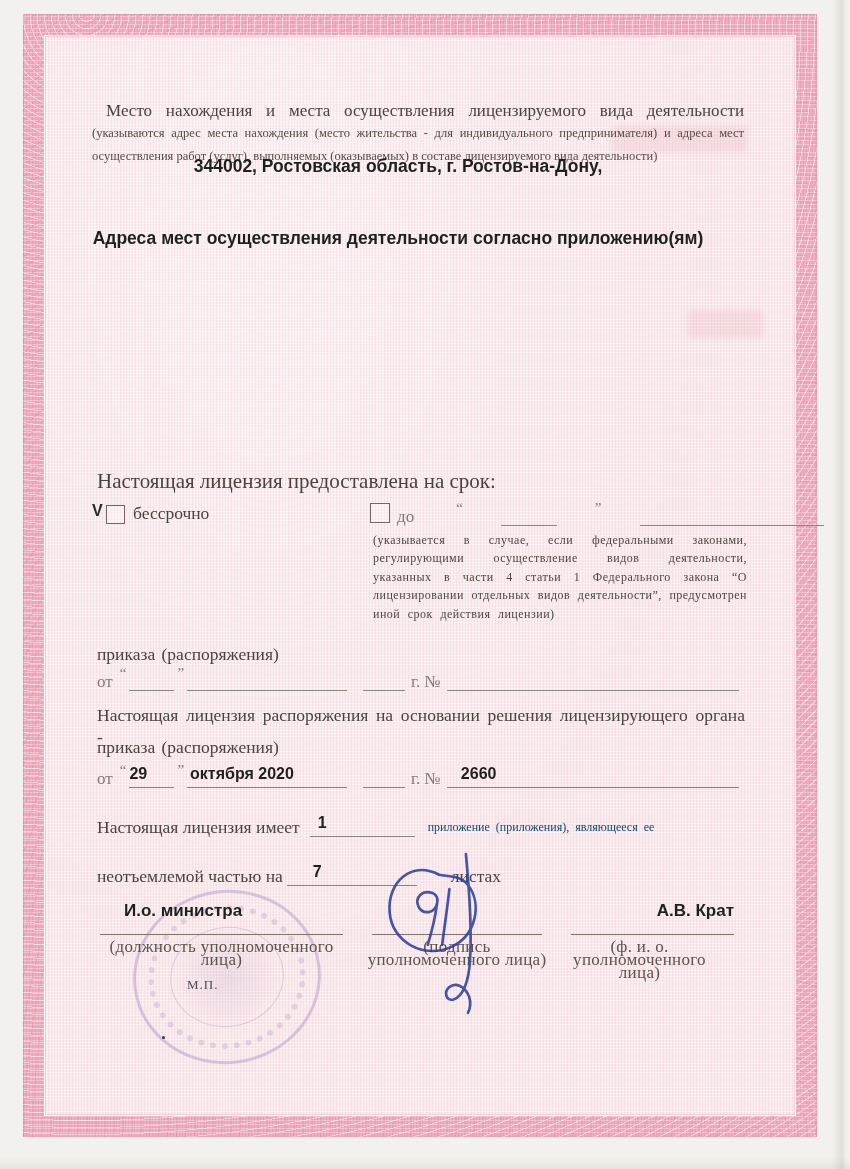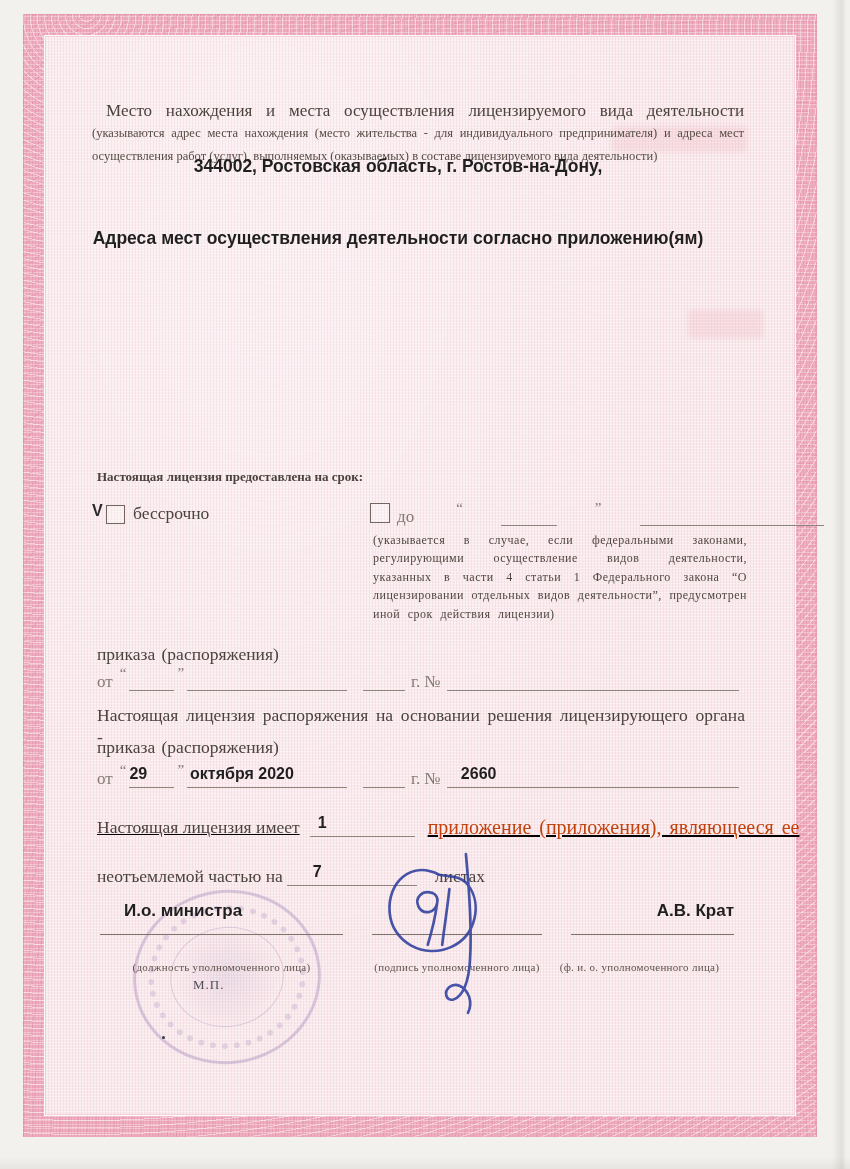--- a/index.html
+++ b/index.html
@@ -52,21 +52,21 @@
   
   .frow{display:flex;align-items:flex-end;z-index:3;position:absolute;height:26px;}
   .ul{border-bottom:1.3px solid #8d847c;position:relative;flex:none;}
   .lbl{font-family:"Liberation Serif",serif;font-size:17px;color:#837b73;margin:0 4px 0 0;white-space:nowrap;line-height:19px;}
   .q{font-family:"Liberation Serif",serif;font-size:15px;color:#837b73;position:relative;top:-9px;margin:0 3px;}
   .val{position:absolute;bottom:4px;font-family:"Liberation Sans",sans-serif;
     font-weight:bold;font-size:16px;color:#1f1f1f;white-space:nowrap;}
   .gap{flex:none;}
   
   .sig-line{border-bottom:1.3px solid #7d746c;height:0;}
-  .cap{font-size:11px;color:#5c544b;text-align:center;letter-spacing:.3px;line-height:13px;margin-top:21px;}
+  .cap{font-size:17px;color:#5c544b;text-align:center;letter-spacing:.3px;line-height:13px;}
   .mp{font-size:13px;color:#4f4c57;letter-spacing:1px;}
   
   .stamp{left:133px;top:890px;width:182px;height:168px;border-radius:50%;
     border:3px solid rgba(125,95,165,.28);transform:rotate(-8deg);z-index:2;}
   .stamp::before{content:"";position:absolute;inset:12px;border-radius:50%;
     border:6px dotted rgba(125,95,165,.18);}
   .stamp::after{content:"";position:absolute;inset:34px;border-radius:50%;
     border:1.5px solid rgba(125,95,165,.22);
     background:radial-gradient(circle, rgba(125,95,165,.10), rgba(0,0,0,0) 70%);}
   
@@ -90,21 +90,21 @@
   <div class="abs bleed" style="left:688px;top:310px;width:75px;height:28px;"></div>
   <div class="abs speck" style="left:162px;top:1036px;"></div>
 
   <p class="abs serif lead-par">
     <span class="lead-main">Место нахождения и места осуществления лицензируемого вида деятельности </span><span class="lead-note">(указываются адрес места нахождения (место жительства - для индивидуального предпринимателя) и адреса мест осуществления работ (услуг), выполняемых (оказываемых) в составе лицензируемого вида деятельности)</span>
   </p>
 
   <div class="abs sans-b addr a1">344002, Ростовская область, г. Ростов-на-Дону,</div>
   <div class="abs sans-b addr a3">Адреса мест осуществления деятельности согласно приложению(ям)</div>
 
-  <div class="abs serif" style="left:97px;top:469px;font-size:13px;font-weight:bold;">Настоящая лицензия предоставлена на срок:</div>
+  <div class="abs serif" style="left:97px;top:469px;font-size:21px;">Настоящая лицензия предоставлена на срок:</div>
 
   <div class="abs sans-b" style="left:92px;top:502px;font-size:16px;color:#2a2a2a;">V</div>
   <div class="abs chkbox" style="left:106px;top:505px;"></div>
   <div class="abs serif" style="left:133px;top:503px;font-size:17.5px;">бессрочно</div>
 
   <div class="abs chkbox" style="left:370px;top:503px;width:18px;height:18px;"></div>
   <div class="frow" style="left:397px;top:500px;gap:35px;">
     <span class="lbl">до</span>
     <span class="q">“</span>
     <span class="ul" style="width:56px;"></span>
@@ -145,51 +145,51 @@
       <span class="val" style="left:3px;">октября 2020</span>
     </span>
     <span class="gap" style="width:16px;"></span>
     <span class="ul" style="width:42px;"></span>
     <span class="lbl" style="margin:0 6px;">г. №</span>
     <span class="ul" style="width:292px;">
       <span class="val" style="left:14px;">2660</span>
     </span>
   </div>
 
-  <div class="frow" style="left:97px;top:811px;text-decoration:underline;">
+  <div class="frow" style="left:97px;top:811px;">
     <span class="lbl" style="color:#4a433d;font-size:17.5px;">Настоящая лицензия имеет</span>
     <span class="gap" style="width:6px;"></span>
     <span class="ul" style="width:105px;">
       <span class="val" style="left:8px;">1</span>
     </span>
     <span class="gap" style="width:13px;"></span>
-    <span class="lbl" style="color:#c2410c;font-size:20px;word-spacing:3px;">приложение (приложения), являющееся ее</span>
+    <span class="lbl" style="color:#0c4a6e;font-size:12px;word-spacing:3px;">приложение (приложения), являющееся ее</span>
   </div>
   <div class="frow" style="left:97px;top:860px;">
     <span class="lbl" style="color:#4a433d;font-size:17.5px;">неотъемлемой частью на</span>
     <span class="ul" style="width:130px;">
       <span class="val" style="left:26px;">7</span>
     </span>
     <span class="gap" style="width:18px;"></span>
-    <span class="lbl" style="color:#4a433d;font-size:17.5px;">листах</span>
+    <span class="lbl" style="color:#4a433d;font-size:17.5px;margin-left:16px;">листах</span>
   </div>
 
   <div class="abs sans-b" style="left:124px;top:901px;font-size:17px;">И.о. министра</div>
   <div class="abs sig-line" style="left:100px;top:934px;width:243px;"></div>
   <div class="abs serif cap" style="left:100px;top:940px;width:243px;">(должность уполномоченного лица)</div>
 
   <div class="abs sig-line" style="left:372px;top:934px;width:170px;"></div>
   <div class="abs serif cap" style="left:357px;top:940px;width:200px;">(подпись уполномоченного лица)</div>
 
   <div class="abs sans-b" style="left:571px;top:901px;width:163px;text-align:right;padding-right:14px;font-size:17px;">А.В. Крат</div>
   <div class="abs sig-line" style="left:571px;top:934px;width:163px;"></div>
   <div class="abs serif cap" style="left:552px;top:940px;width:175px;">(ф. и. о. уполномоченного лица)</div>
 
   <div class="abs stamp"></div>
-  <div class="abs serif mp" style="left:193px;top:977px;">М.П.</div>
+  <div class="abs serif mp" style="left:187px;top:977px;">М.П.</div>
 
   <svg class="ink" width="120" height="165" viewBox="0 0 110 160">
     <g fill="none" stroke-width="2.6" stroke-linecap="round" opacity="0.88">
       <path d="M 58 22 C 30 8 8 30 10 58 C 12 88 44 104 70 92 C 94 81 100 50 86 32 C 78 22 66 24 58 22" stroke="#2f3f9e"></path>
       <path d="M 52 40 C 42 36 34 44 38 53 C 42 61 54 60 56 50 C 58 42 52 40 52 40 M 56 50 C 54 66 50 80 47 90 M 68 36 C 66 54 63 74 61 90" stroke="#2f3f9e"></path>
       <path d="M 84 2 C 87 34 90 72 88 104 C 87 126 81 140 72 143 C 65 145 62 136 68 131 C 74 126 83 130 87 140 C 89 146 88 152 86 156" stroke="#2f3f9e"></path>
     </g>
   </svg>
 
 </div>

